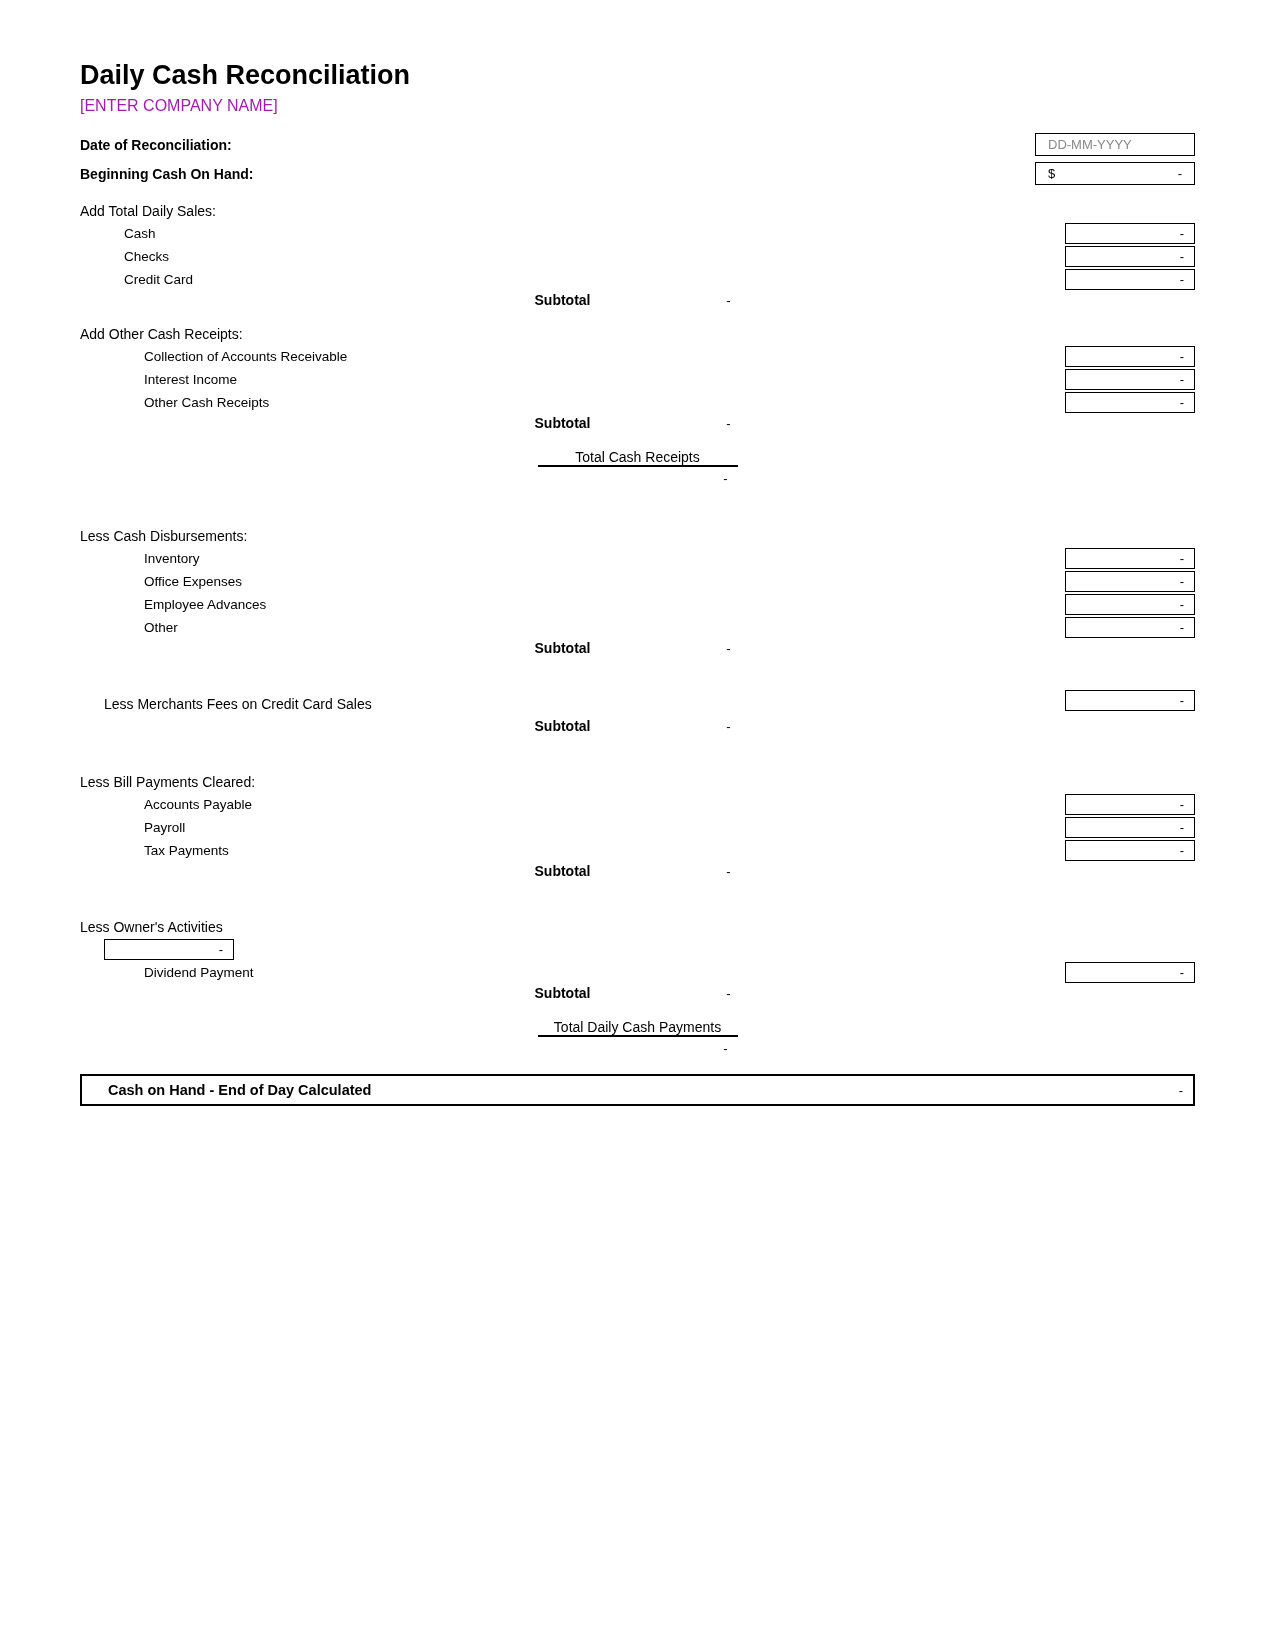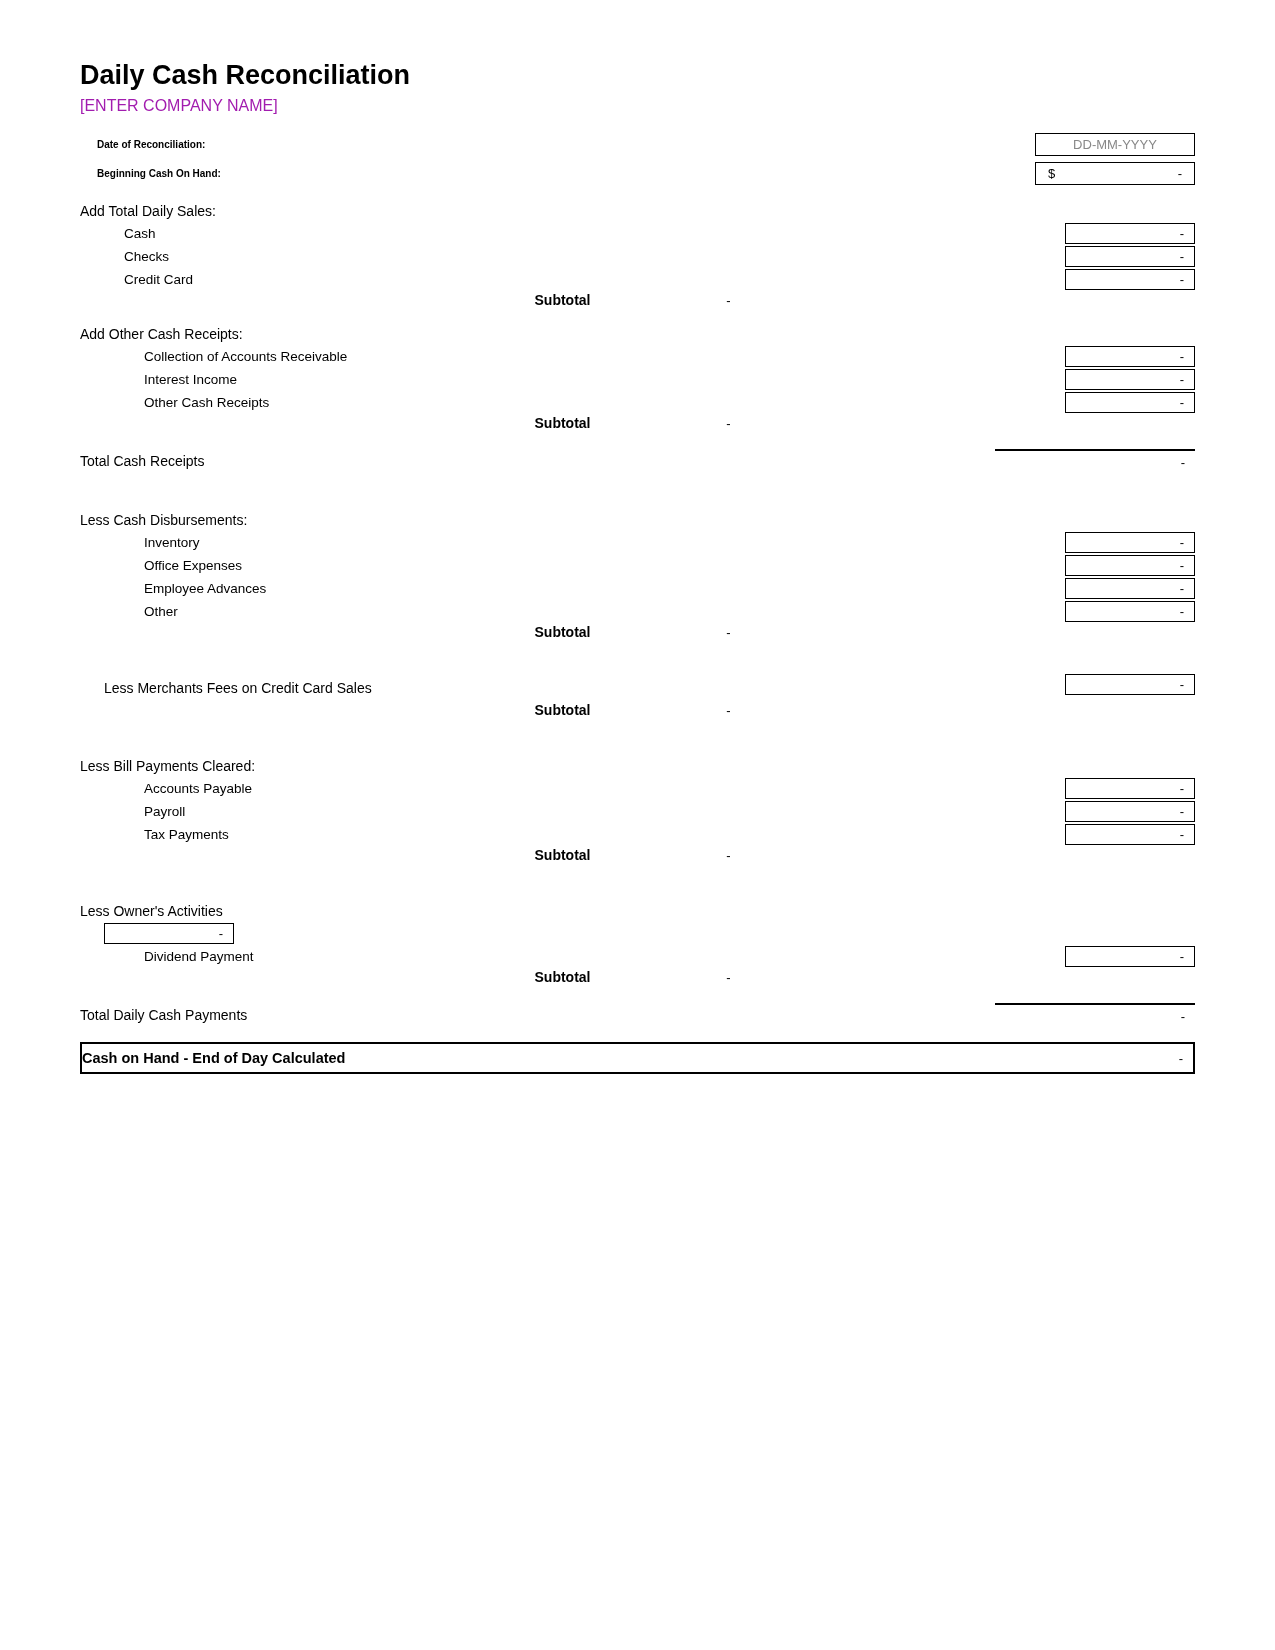--- a/index.html
+++ b/index.html
@@ -24,30 +24,29 @@
       margin-bottom: 18px;
     }
     .header-row {
       display: flex;
       justify-content: space-between;
       align-items: center;
       margin-bottom: 6px;
     }
     .header-label {
       font-weight: bold;
-      font-size: 10px;
-      margin-left: 17px;
+      font-size: 14px;
     }
     .date-box {
       border: 1.5px solid #000;
-      padding: 3px 4px;
+      padding: 3px 12px;
       font-size: 13px;
       color: #888;
       min-width: 160px;
-      text-align: center;
+      text-align: left;
     }
     .cash-box {
       border: 1.5px solid #000;
       padding: 3px 12px;
       font-size: 13px;
       min-width: 160px;
       display: flex;
       justify-content: space-between;
     }
     .section {
@@ -100,37 +99,38 @@
       min-width: 130px;
       text-align: right;
       padding-right: 10px;
     }
     .total-row {
       display: flex;
       justify-content: space-between;
       align-items: center;
       margin-top: 10px;
       margin-bottom: 10px;
+      flex-direction: column;
     }
     .total-label {
       font-size: 14px;
     }
     .total-value {
       font-size: 13px;
       border-top: 2px solid #000;
       min-width: 200px;
       text-align: right;
       padding: 4px 10px 2px 10px;
     }
     .final-row {
       display: flex;
       justify-content: space-between;
       align-items: center;
       border: 2px solid #000;
-      padding: 6px 10px 6px 0;
+      padding: 6px 10px 6px 26px;
       margin-top: 16px;
     }
     .final-label {
       font-weight: bold;
       font-size: 14.5px;
     }
     .final-value {
       font-size: 13px;
     }
     .spacer { height: 10px; }

